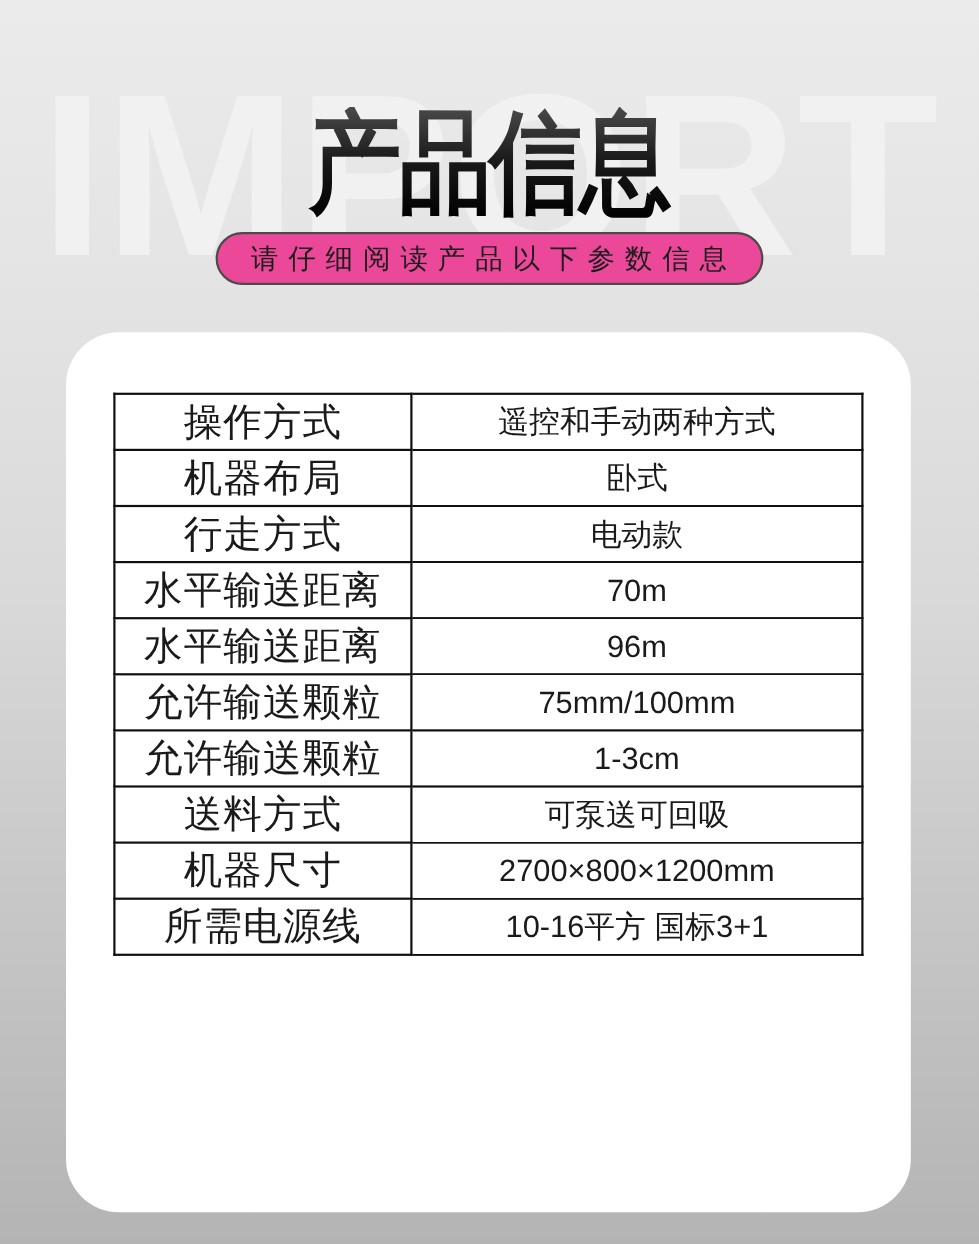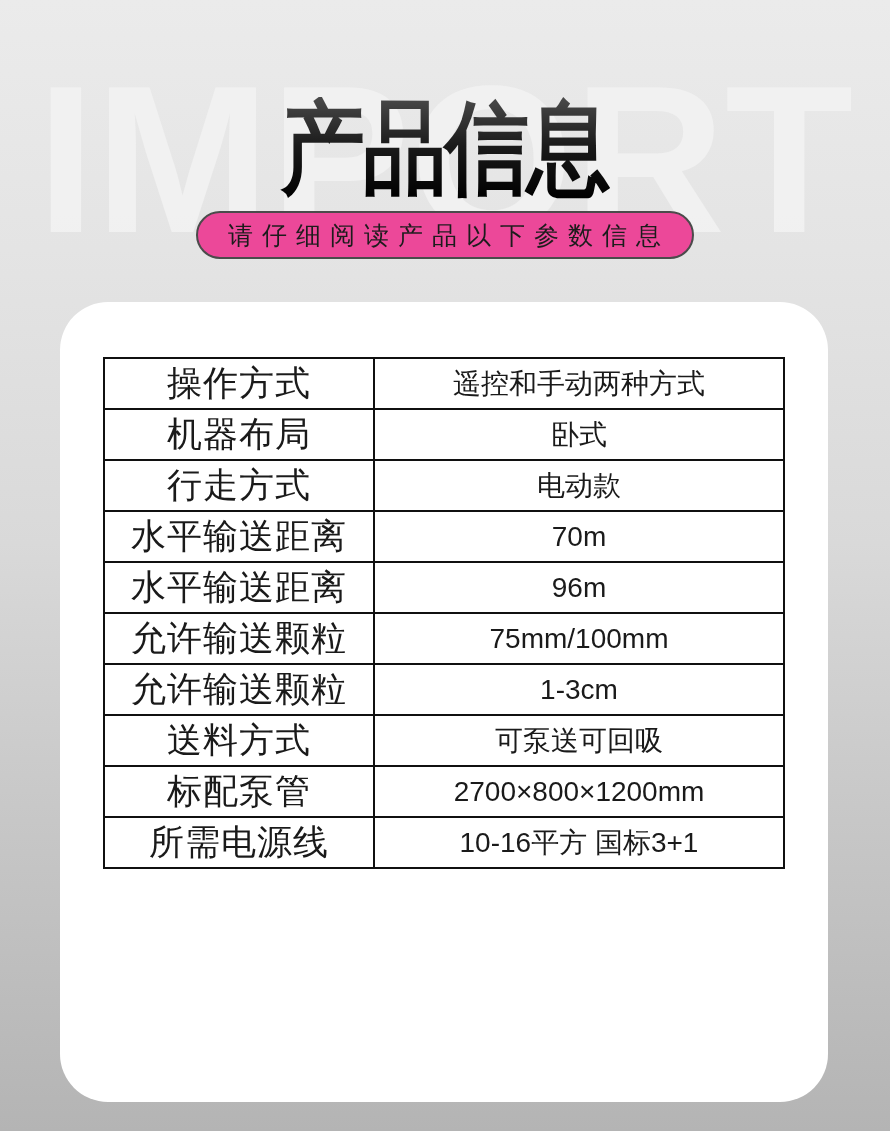--- a/index.html
+++ b/index.html
@@ -168,21 +168,21 @@
     </tr>
     <tr>
       <td class="label-cell">允许输送颗粒</td>
       <td class="value-cell">1-3cm</td>
     </tr>
     <tr>
       <td class="label-cell">送料方式</td>
       <td class="value-cell">可泵送可回吸</td>
     </tr>
     <tr>
-      <td class="label-cell">标配泵管</td>
+      <td class="label-cell">机器尺寸</td>
       <td class="value-cell">2700×800×1200mm</td>
     </tr>
     <tr>
       <td class="label-cell">所需电源线</td>
       <td class="value-cell">10-16平方 国标3+1</td>
     </tr>
   </tbody>
 </table>
 
 </body></html>

